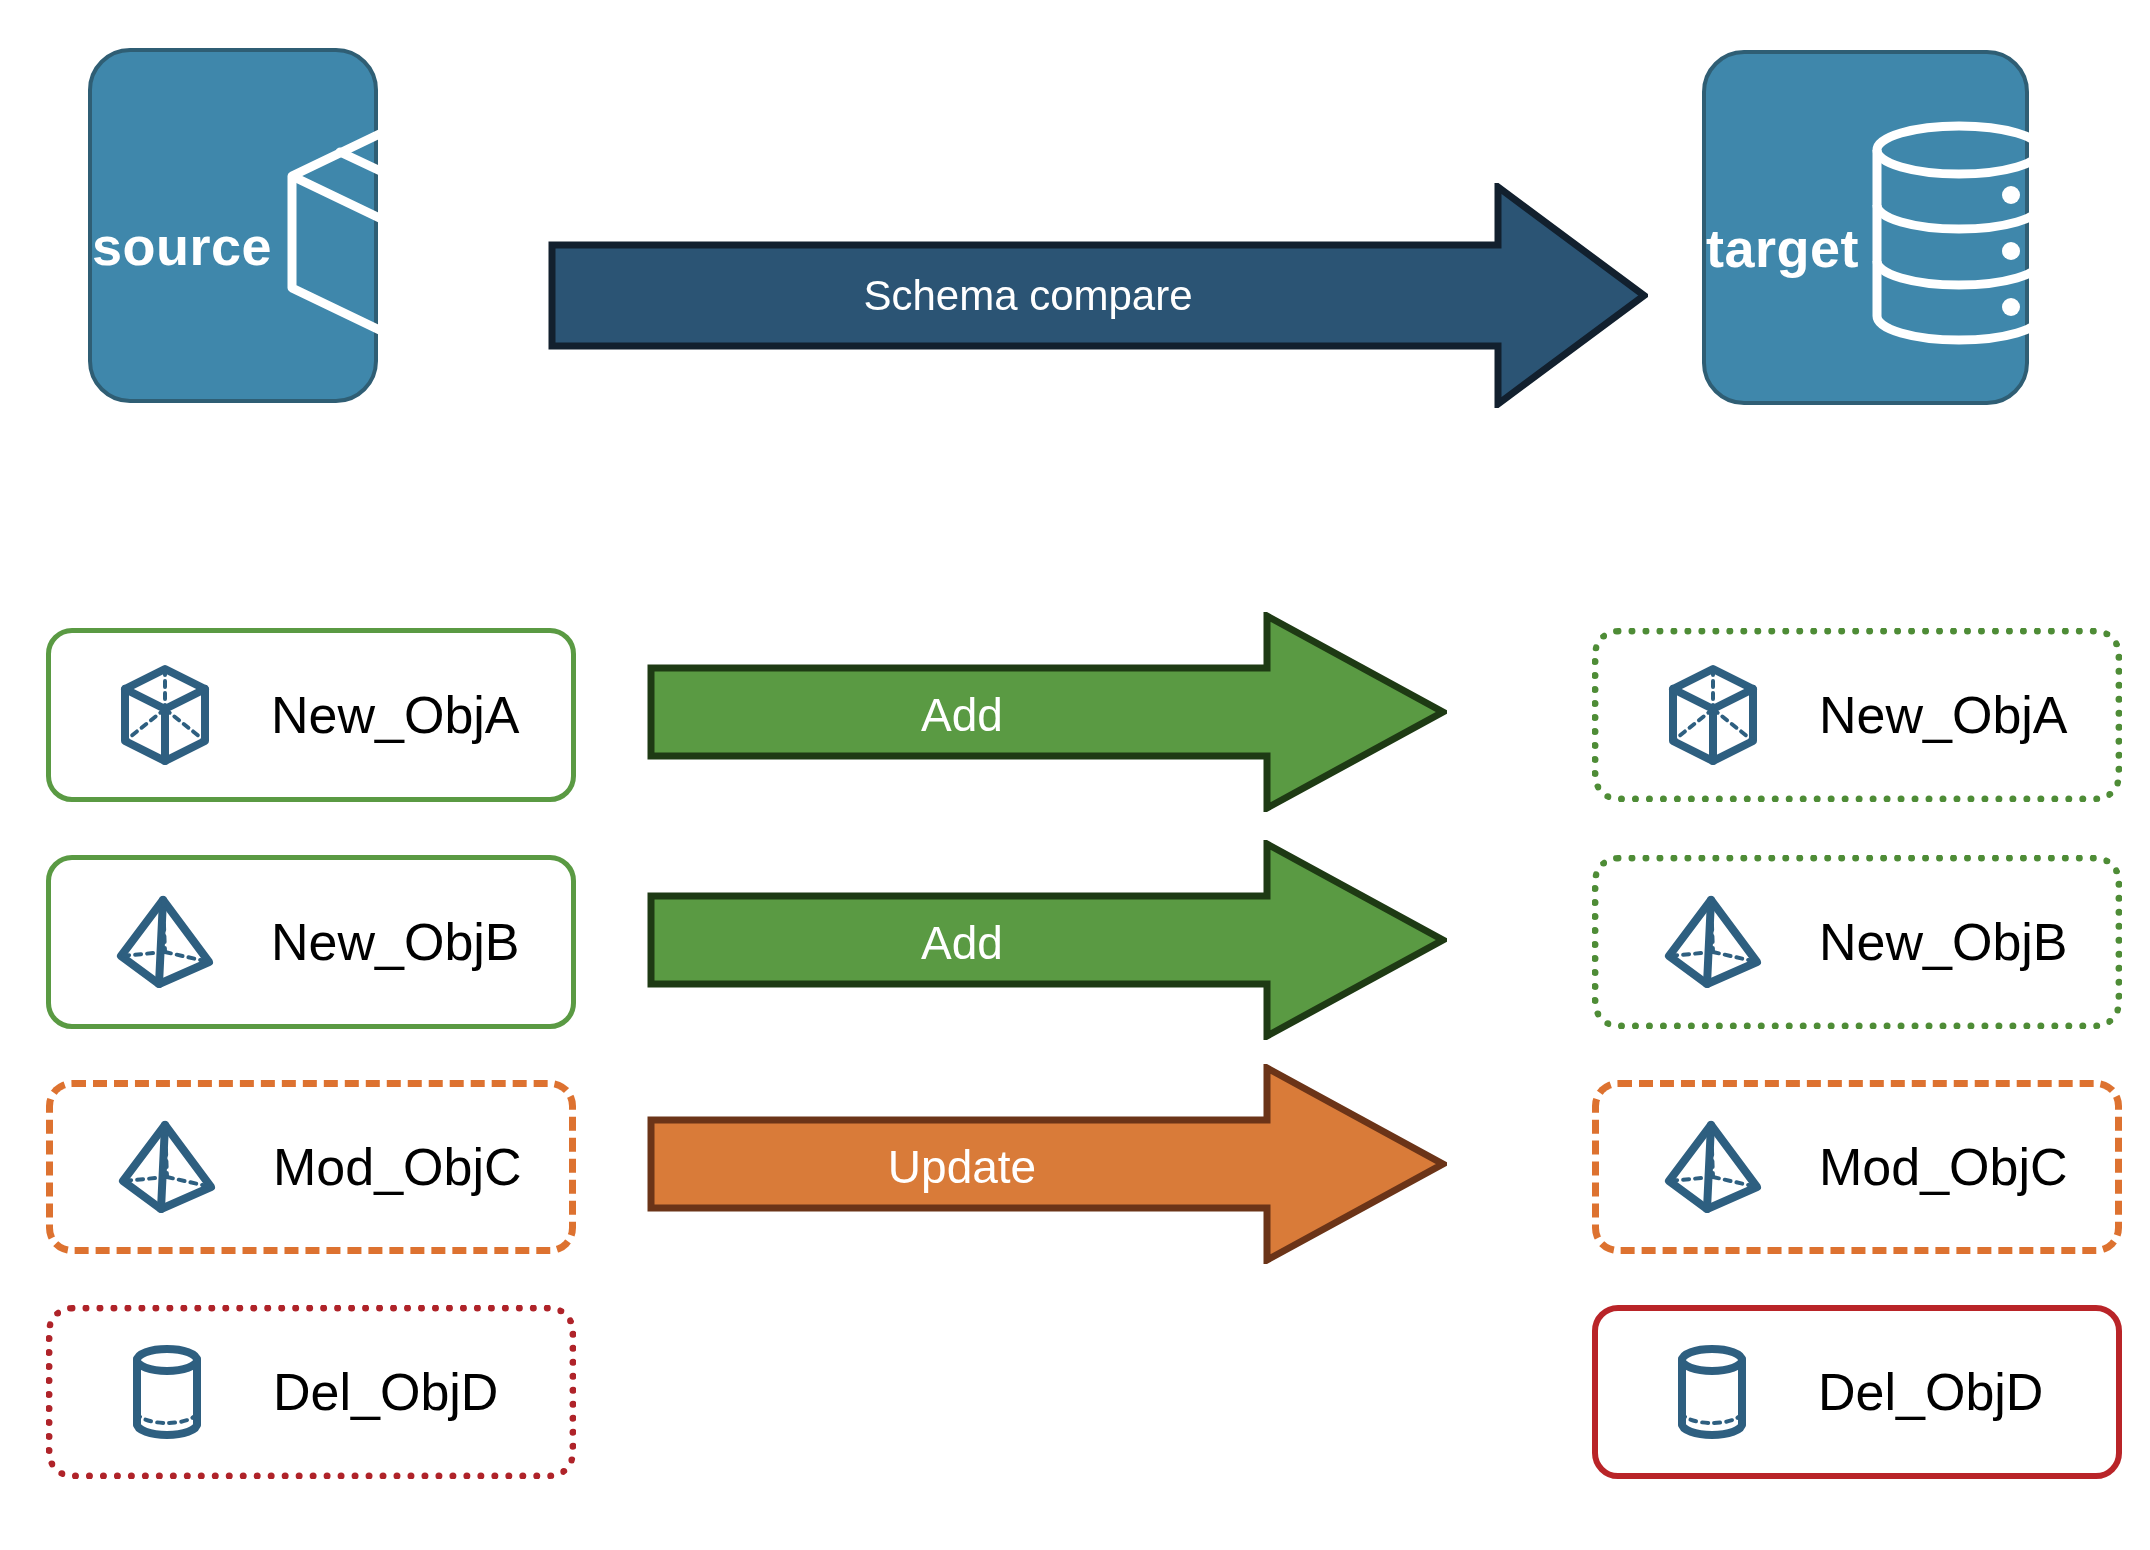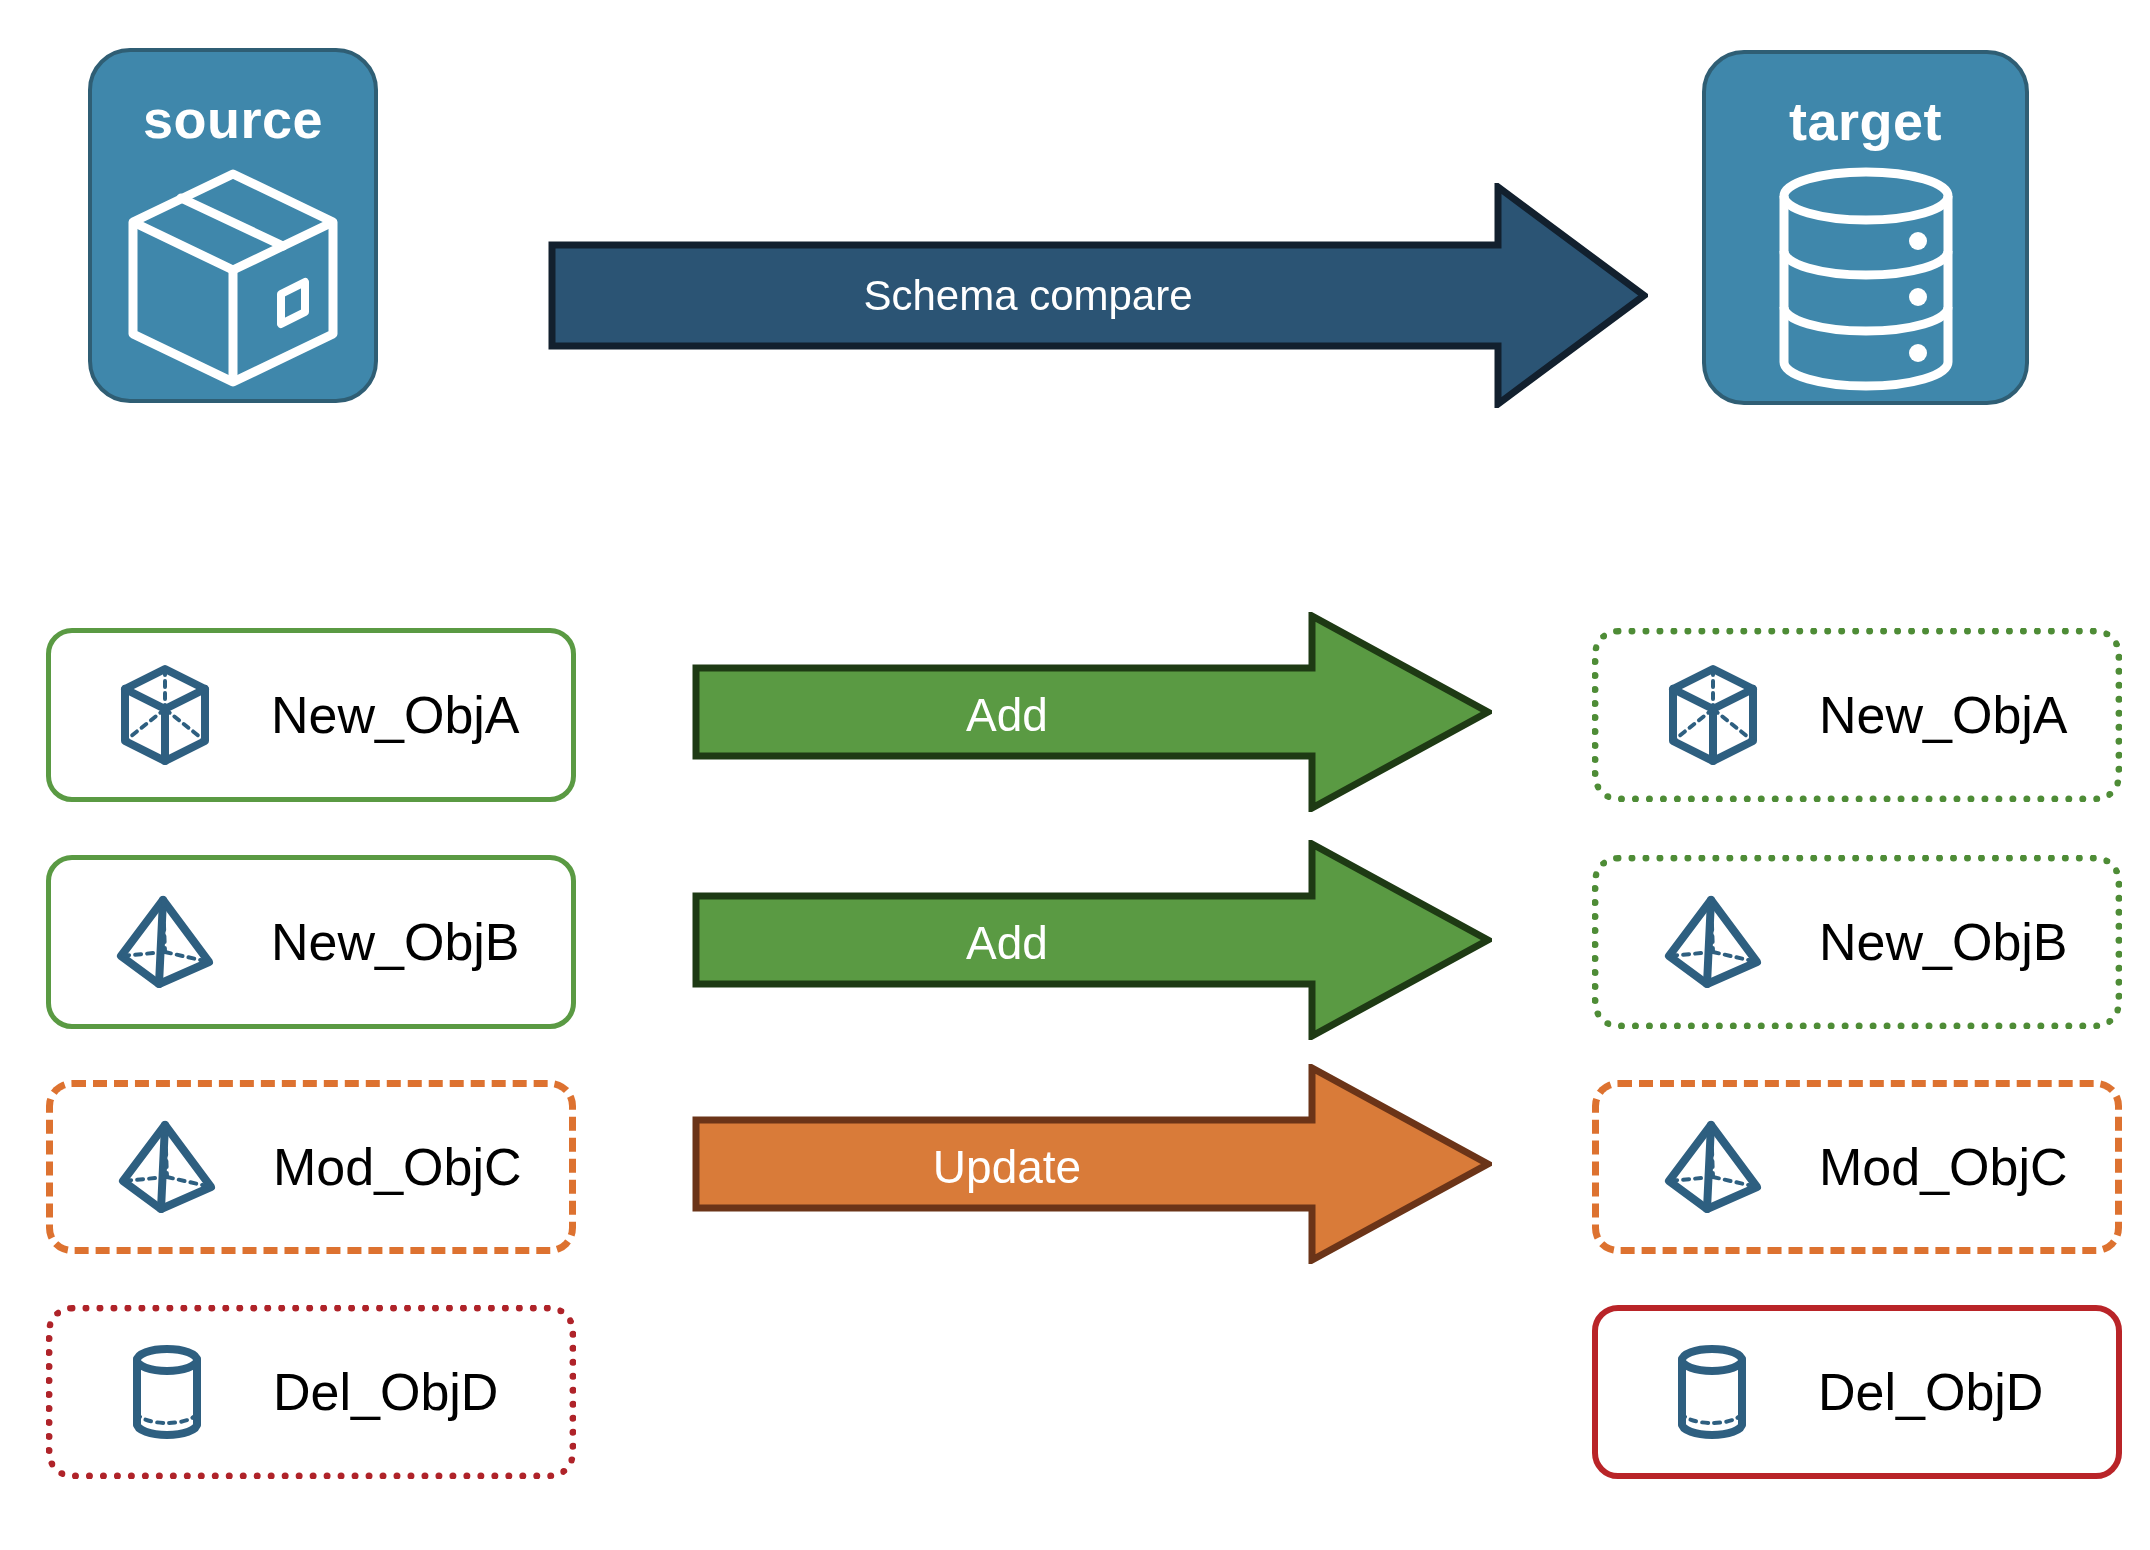--- a/index.html
+++ b/index.html
@@ -21,21 +21,21 @@
   }
 
   
   .endpoint {
     position: absolute;
     background: #3F87AB;
     border: 4px solid #2F5E74;
     border-radius: 42px;
     box-sizing: border-box;
     display: flex;
-    flex-direction: column;
+    flex-direction: row;
     align-items: center;
   }
   .endpoint-title {
     color: #ffffff;
     font-weight: bold;
     font-size: 54px;
     line-height: 1;
     letter-spacing: 0.5px;
     margin-top: 40px;
     user-select: none;
@@ -114,21 +114,21 @@
 
   
   .row-1 { top: 628px; }
   .row-2 { top: 855px; text-align: center; }
   .row-3 { top: 1080px; }
   .row-4 { top: 1305px; }
 
   
   .action-arrow {
     position: absolute;
-    left: 692px;
+    left: 647px;
     width: 800px;
     height: 200px;
   }
   .action-arrow .arrow-label {
     left: 0;
     top: 80px;
     width: 630px;
     text-align: center;
     font-size: 46px;
   }

